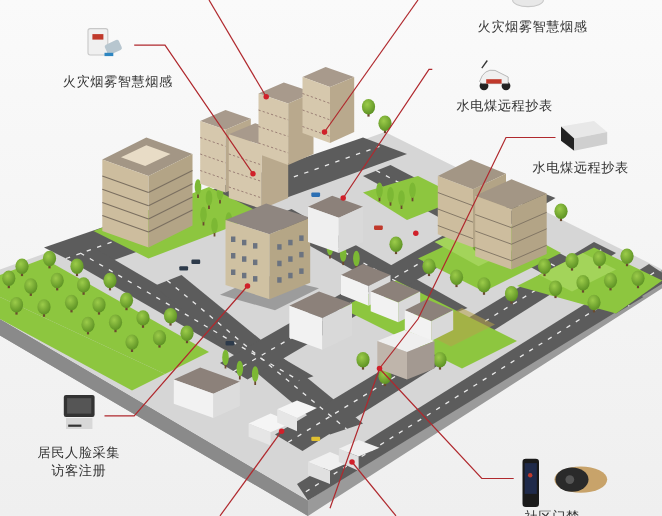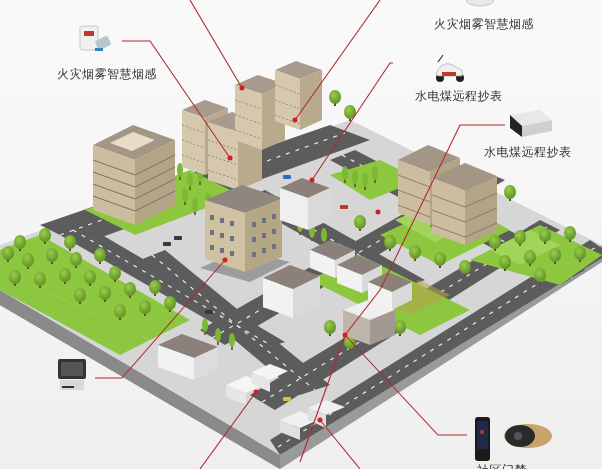--- a/index.html
+++ b/index.html
@@ -334,14 +334,16 @@
     <ellipse cx="520" cy="436" rx="15" ry="11" fill="#2a2a2a"></ellipse>
     <circle cx="518" cy="436" r="4" fill="#555"></circle>
   </g>
 </svg>
 
 <div class="label" style="left:434px;top:16px;">火灾烟雾智慧烟感</div>
 <div class="label" style="left:57px;top:66px;">火灾烟雾智慧烟感</div>
 <div class="label" style="left:415px;top:88px;">水电煤远程抄表</div>
 <div class="label" style="left:484px;top:144px;">水电煤远程抄表</div>
 <div class="label center" style="left:34px;top:403px;">
+  <div>居民人脸采集</div>
+  <div>访客注册</div>
 </div>
 <div class="label" style="left:477px;top:462px;">社区门禁</div>
 
 </body></html>

